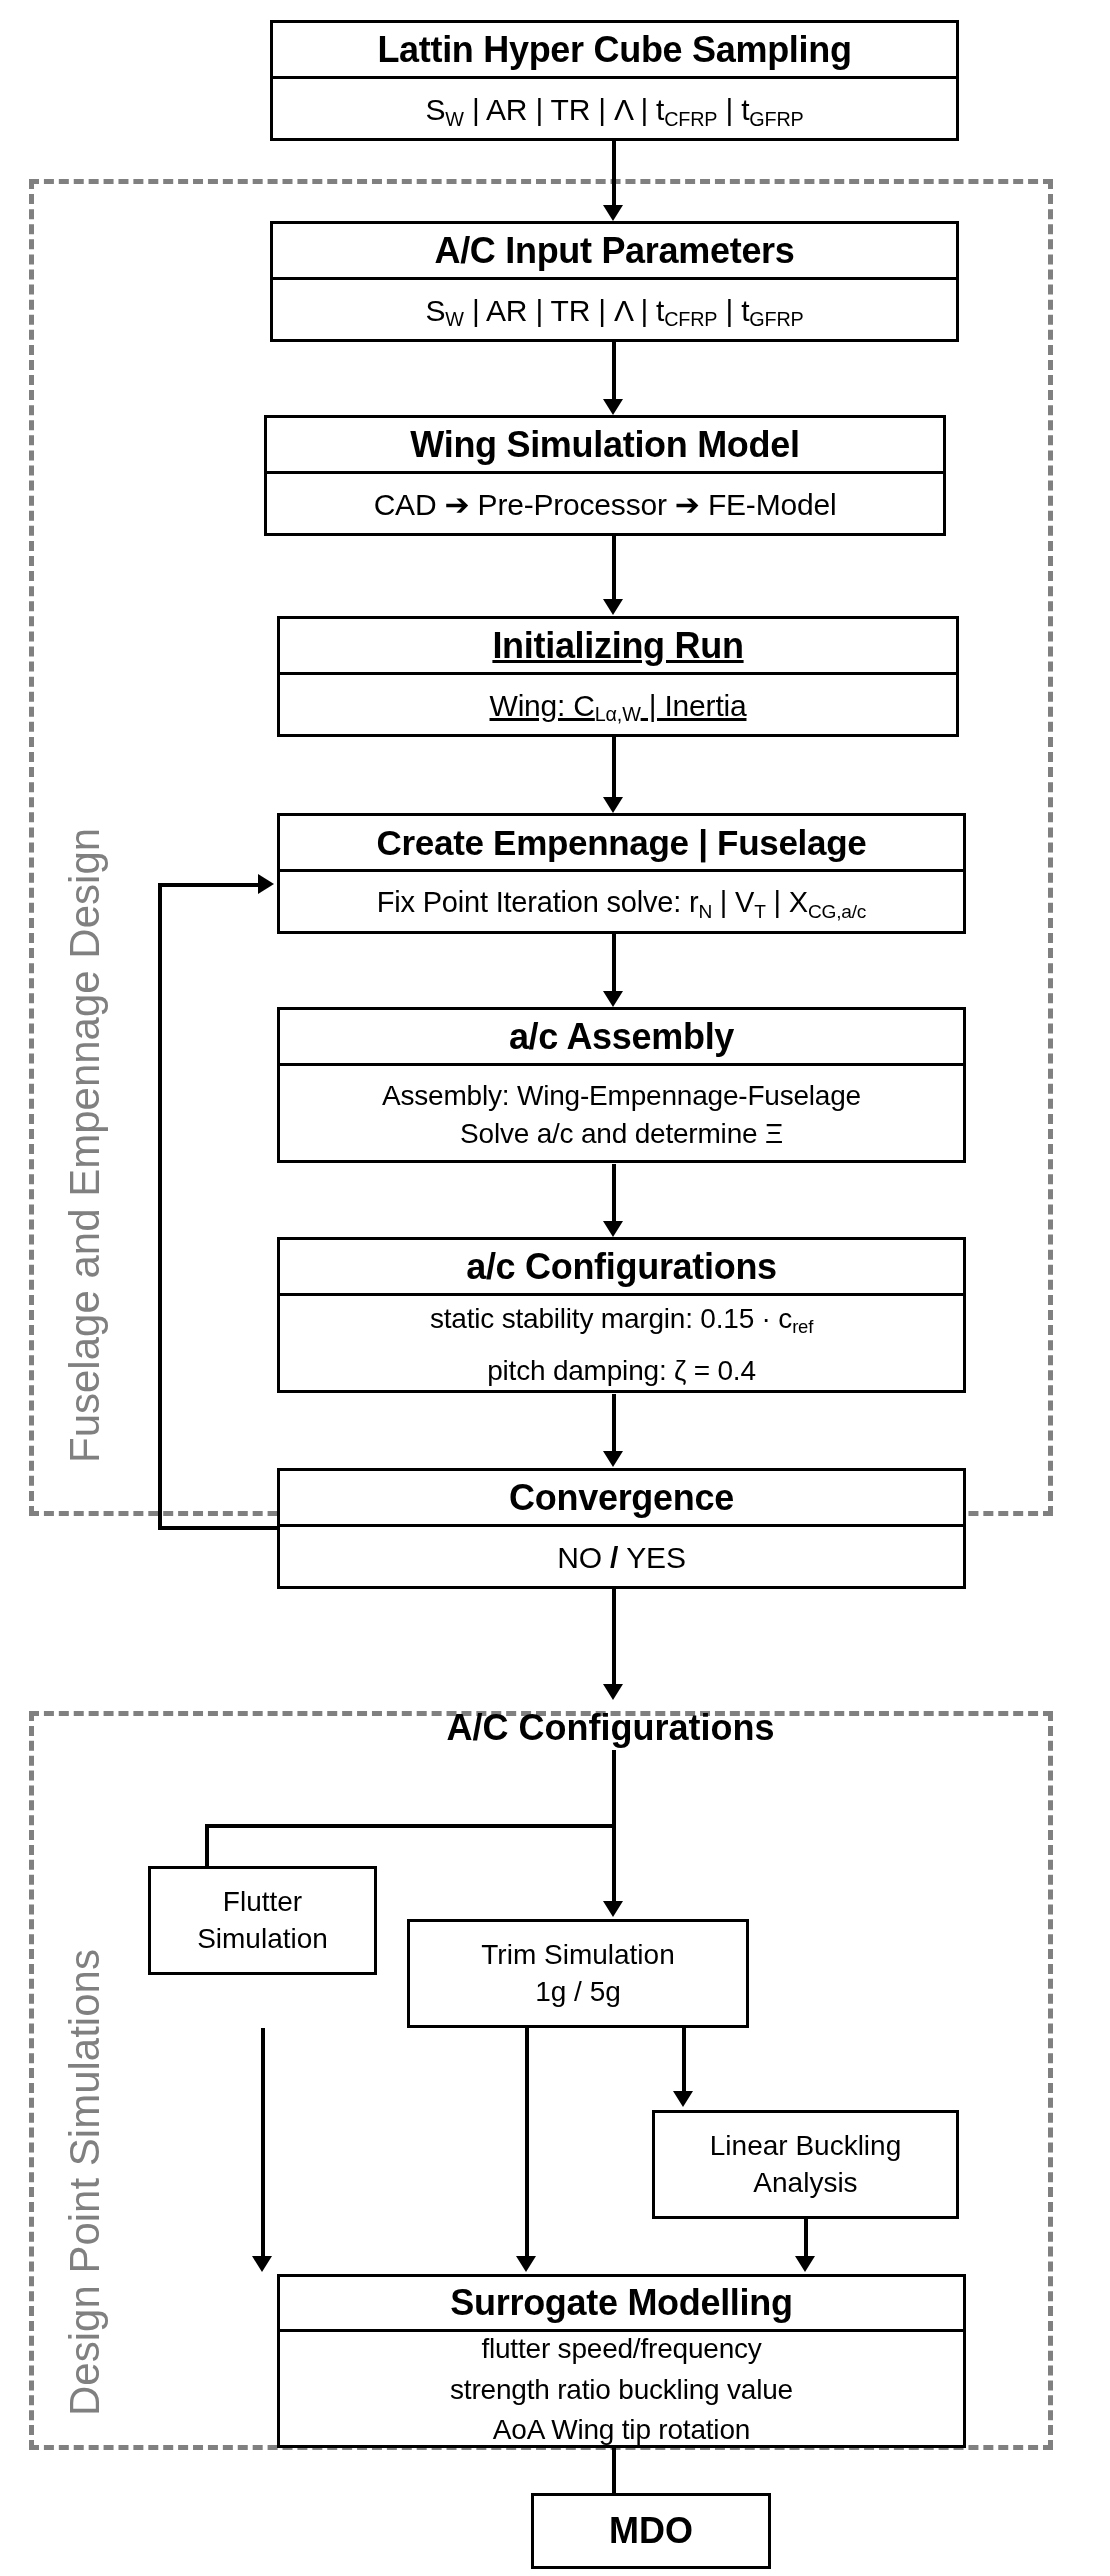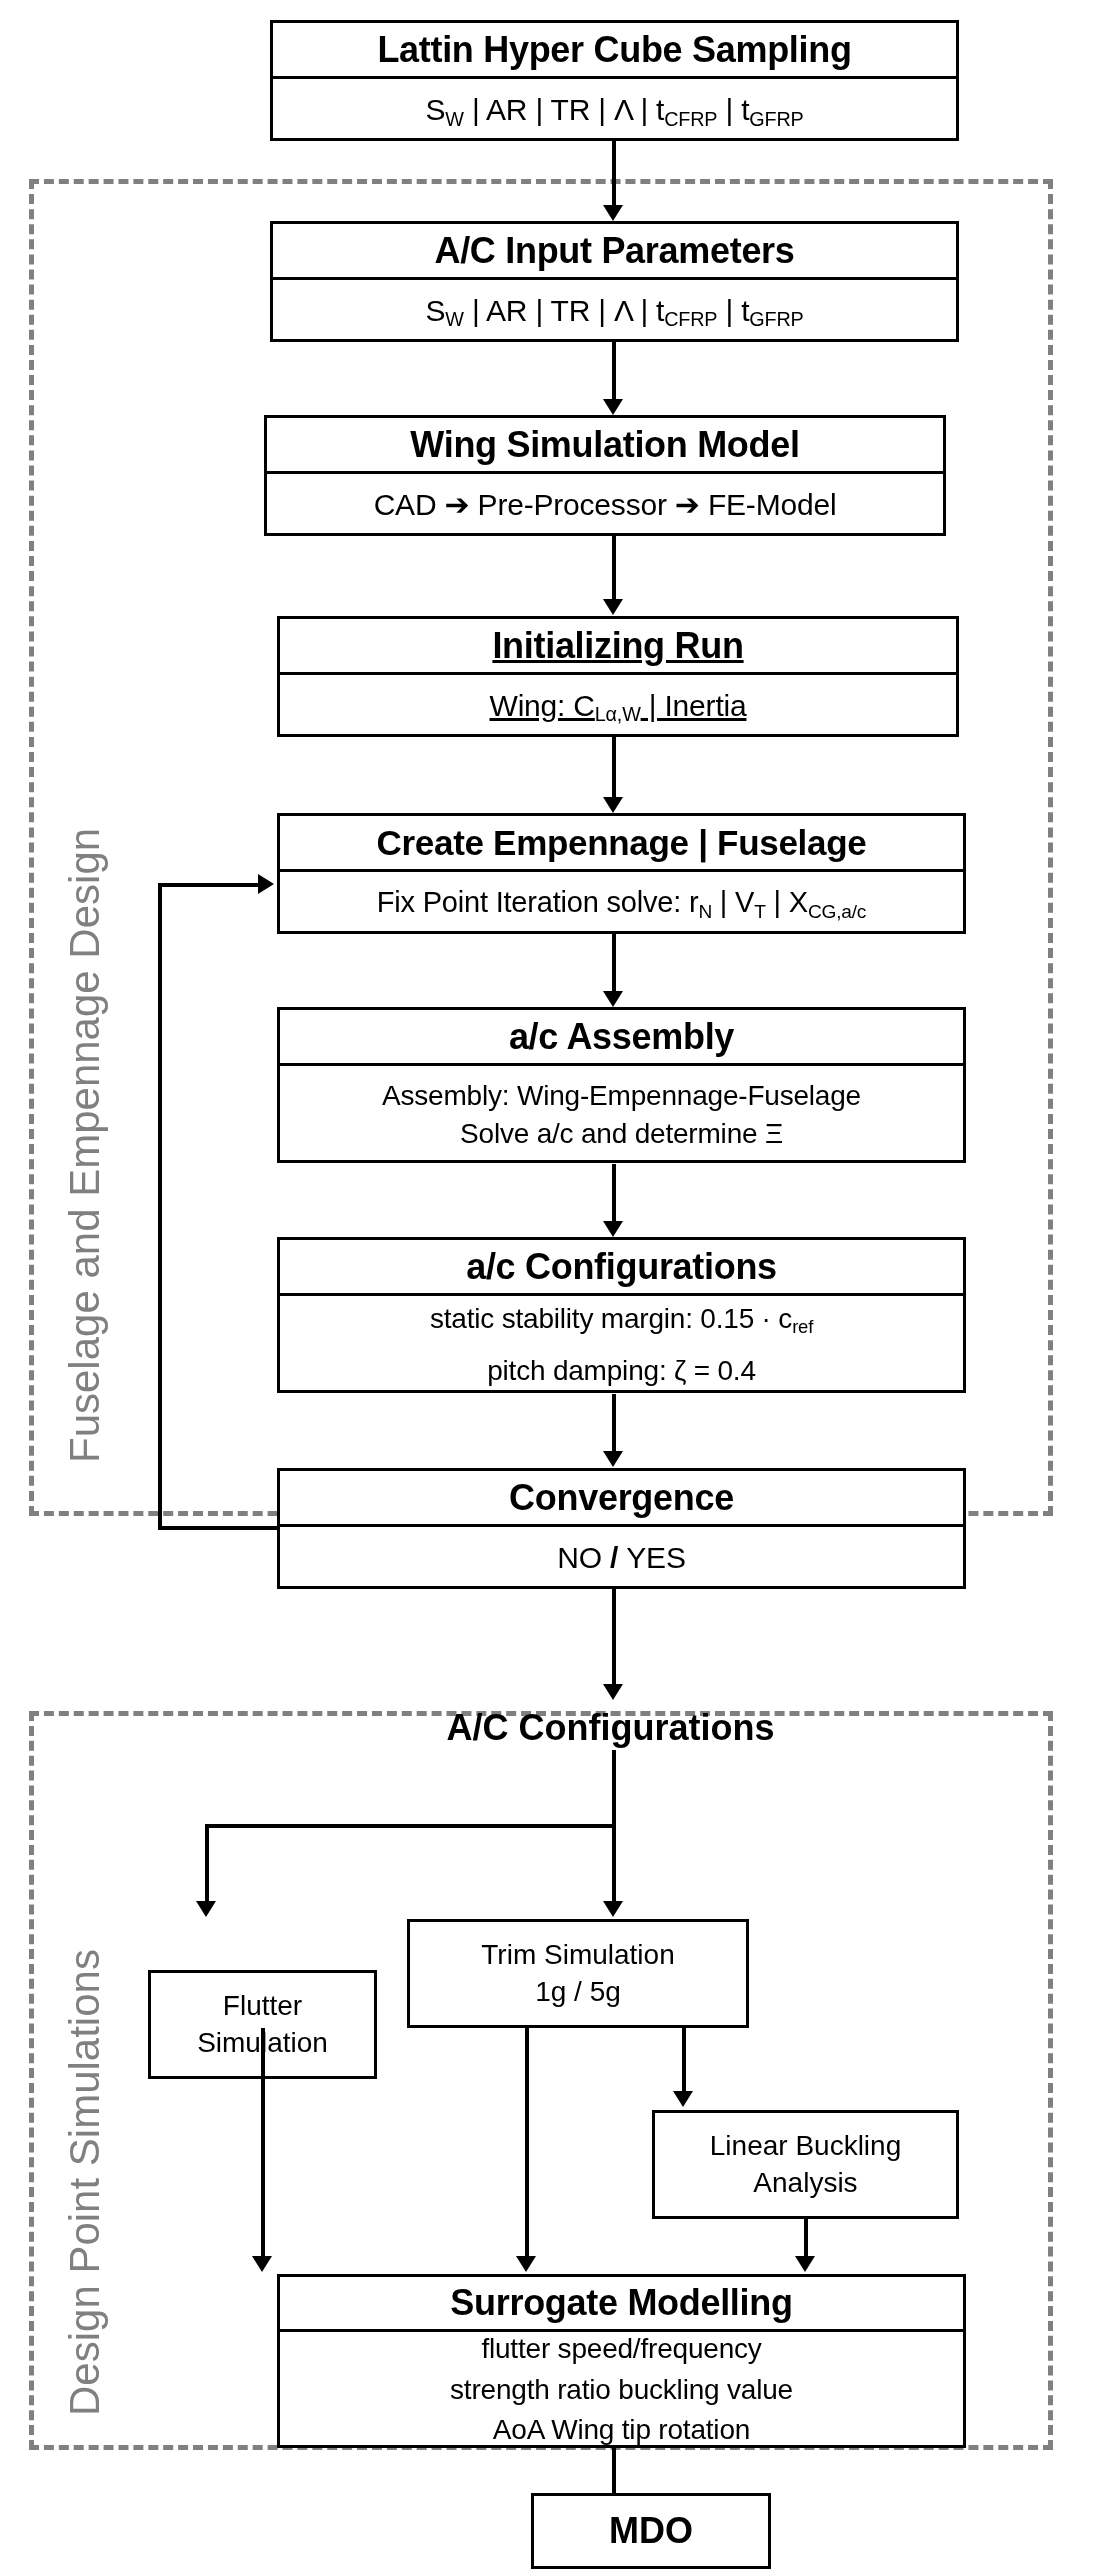--- a/index.html
+++ b/index.html
@@ -157,21 +157,21 @@
   <div class="freelabel" style="left:388px;top:1707px;width:445px;font-size:36px;">A/C Configurations</div>
 
   <div class="vline" style="left:612px;top:1750px;height:78px;"></div>
 
   <div class="hline" style="left:205px;top:1824px;width:411px;"></div>
   <div class="vline" style="left:205px;top:1824px;height:84px;"></div>
   <div class="arrowdown" style="left:196px;top:1901px;"></div>
   <div class="vline" style="left:612px;top:1824px;height:84px;"></div>
   <div class="arrowdown" style="left:603px;top:1901px;"></div>
 
-  <div class="plain" style="left:148px;top:1970px;width:229px;height:109px;font-size:28px;line-height:1.3;">
+  <div class="plain" style="left:148px;top:1866px;width:229px;height:109px;font-size:28px;line-height:1.3;">
     <div class="line">Flutter</div>
     <div class="line">Simulation</div>
   </div>
 
   <div class="plain" style="left:407px;top:1919px;width:342px;height:109px;font-size:28px;line-height:1.3;">
     <div class="line">Trim Simulation</div>
     <div class="line">1g / 5g</div>
   </div>
 
   <div class="vline" style="left:682px;top:2028px;height:69px;"></div>

